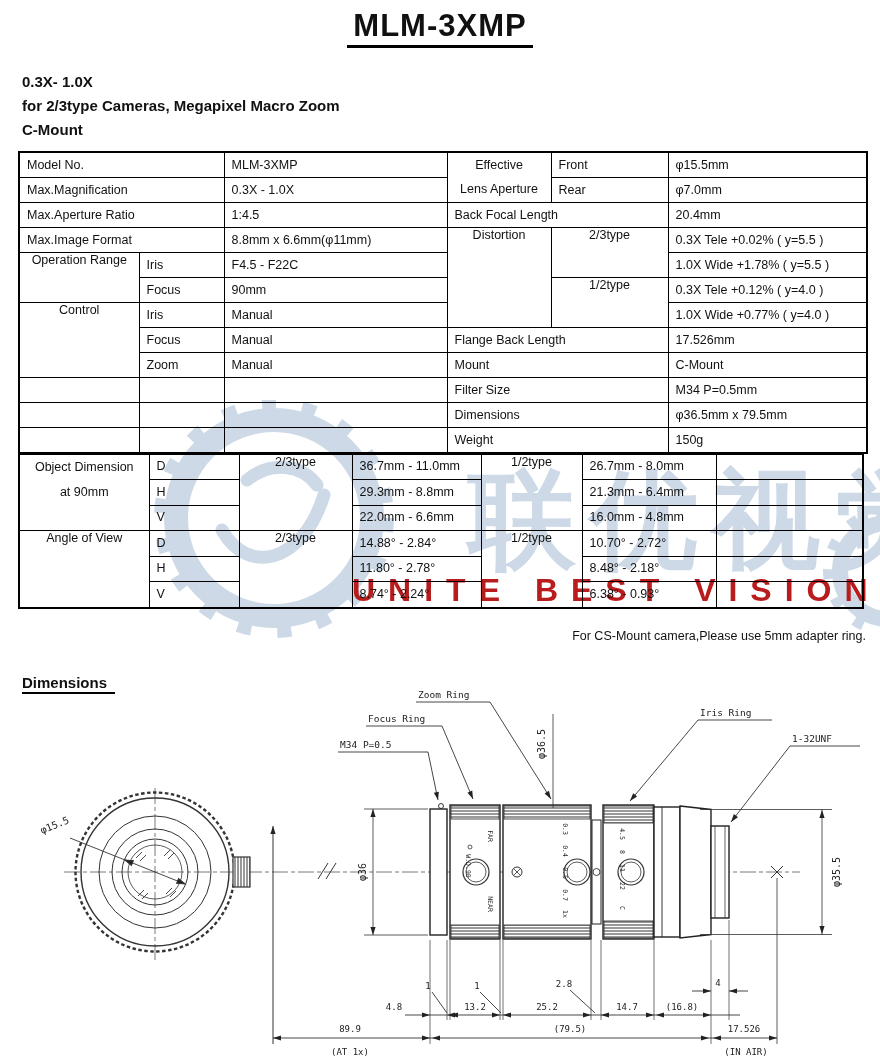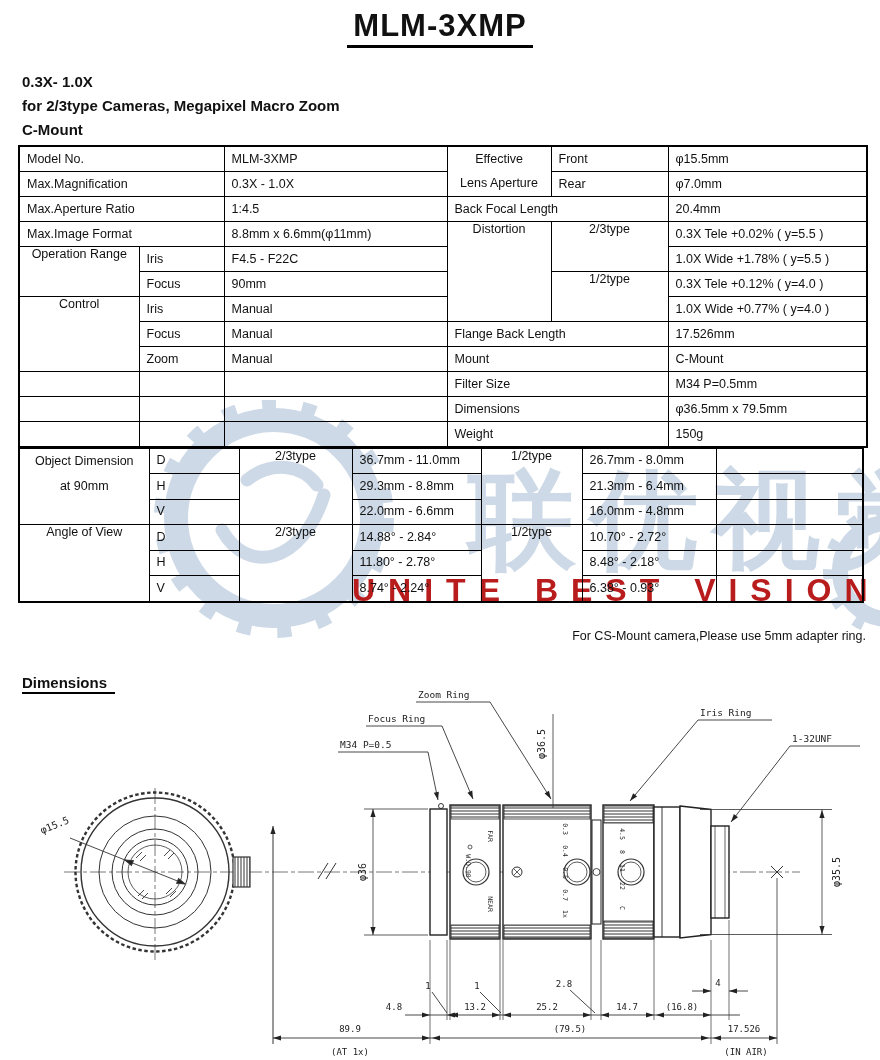--- a/index.html
+++ b/index.html
@@ -4,21 +4,21 @@
 <style>
   html,body{margin:0;padding:0;}
   body{width:880px;height:1060px;background:#fff;position:relative;overflow:hidden;
        font-family:"Liberation Sans",sans-serif;color:#111;}
   
   .title-wrap{position:absolute;top:8px;left:0;width:880px;text-align:center;}
   .title{display:inline-block;font-size:31px;font-weight:bold;letter-spacing:1px;
          border-bottom:3px solid #000;padding:0 6px 1px 6px;}
   .subtitle{position:absolute;top:70px;left:22px;font-size:15px;font-weight:bold;line-height:1.6;}
   
-  #spec{position:absolute;top:145px;left:18px;width:848px;z-index:2;}
+  #spec{position:absolute;top:151px;left:18px;width:848px;z-index:2;}
   table.spec{border-collapse:collapse;table-layout:fixed;width:692px;background:transparent;}
   table.spec td{border:1.5px solid #000;font-size:12.5px;padding:0 7px;height:24px;
                 line-height:15px;overflow:hidden;white-space:nowrap;}
   table.t2 td{height:24.5px;}
   table.spec{border:2px solid #000;}
   table.t2,table.t3{margin-top:-1.5px;}
   td.vt{vertical-align:top;padding-top:4px;text-align:center;}
   td.twoline span{display:block;line-height:24px;}
   table.t2 td.twoline span{line-height:25px;}
   

